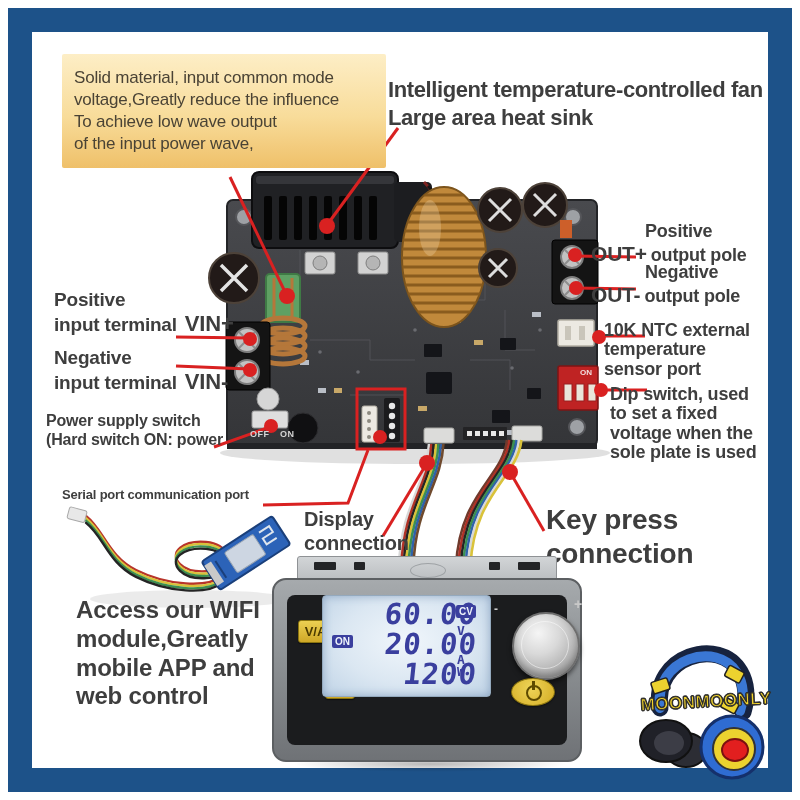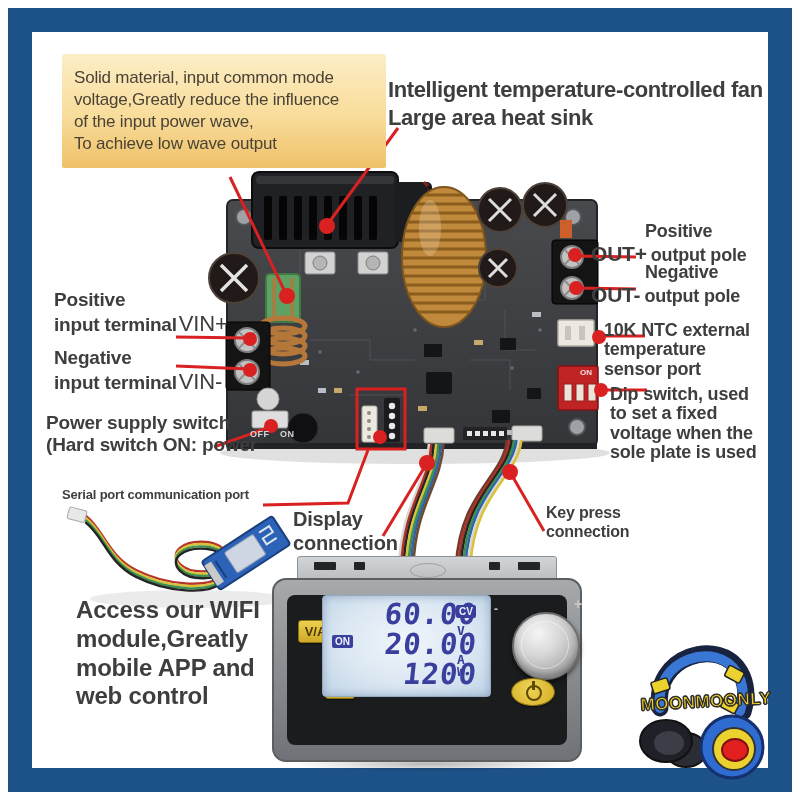--- a/index.html
+++ b/index.html
@@ -17,29 +17,29 @@
   .ann{font-weight:bold;letter-spacing:-0.2px;line-height:1.16;}
   
   .ybox{
     left:62px;top:54px;width:324px;height:114px;box-sizing:border-box;
     background:linear-gradient(180deg,#fdeec6 0%,#f8dc9a 55%,#efc069 100%);
     padding:13px 12px;font-size:17px;font-weight:normal;color:#4a4335;
     letter-spacing:-0.2px;line-height:1.3;border-radius:2px;
   }
   .fan-note{left:388px;top:76px;font-size:22px;letter-spacing:-0.4px;line-height:1.25;}
   .vin{left:54px;font-size:19px;}
-  .vin .big{font-size:22px;font-weight:normal;margin-left:2px;}
+  .vin .big{font-size:22px;font-weight:bold;margin-left:8px;}
   .outlbl{left:591px;font-size:18px;}
   .outlbl .ind{display:block;margin-left:54px;}
   .outlbl .big{font-size:21px;font-weight:bold;margin-right:4px;}
   .sidemulti{font-size:18px;line-height:1.08;}
-  .pownote{left:46px;top:412px;font-size:19px;line-height:1.18;}
+  .pownote{left:46px;top:412px;font-size:16px;line-height:1.18;}
   .serialnote{left:62px;top:487px;font-size:13px;}
-  .dispconn{left:293px;top:507px;font-size:20px;line-height:1.2;}
-  .keyconn{left:546px;top:503px;font-size:16px;line-height:1.2;}
+  .dispconn{left:304px;top:507px;font-size:20px;line-height:1.2;}
+  .keyconn{left:546px;top:503px;font-size:28px;line-height:1.2;}
   .wifinote{left:76px;top:596px;font-size:24px;line-height:1.2;}
   
   .silk{position:absolute;z-index:2;color:#d6d6d6;font-size:9px;font-weight:bold;letter-spacing:.5px;}
   .dipon{position:absolute;z-index:2;color:#f2dede;font-size:8px;font-weight:bold;}
   
   .plate{position:absolute;left:297px;top:556px;width:258px;height:30px;z-index:2;
     background:linear-gradient(180deg,#d2d5d7,#b4b7ba);border:1px solid #8f9295;border-radius:3px;}
   .plate .tab{position:absolute;background:#232426;height:8px;top:5px;border-radius:1px;}
   .plate .oval{position:absolute;left:112px;top:6px;width:34px;height:13px;border:1px solid #9ea2a5;border-radius:50%;}
   .module{position:absolute;left:272px;top:578px;width:310px;height:184px;z-index:3;
@@ -351,22 +351,22 @@
     <circle cx="271" cy="426" r="7"></circle>
       <circle cx="380" cy="437" r="7"></circle>
     <circle cx="427" cy="463" r="8"></circle>
       <circle cx="510" cy="472" r="8"></circle>
   </g>
 </svg>
 
 <div class="ov ybox">
   <div>Solid material, input common mode</div>
   <div>voltage,Greatly reduce the influence</div>
+  <div>To achieve low wave output</div>
   <div>of the input power wave,</div>
-  <div>To achieve low wave output</div>
 </div>
 
 <div class="ov ann fan-note">
   <div>Intelligent temperature-controlled fan</div>
   <div>Large area heat sink</div>
 </div>
 
 <div class="ov ann vin" style="top:289px;">
   <div>Positive</div>
   <div><span>input terminal</span><span class="big">VIN+</span></div>

